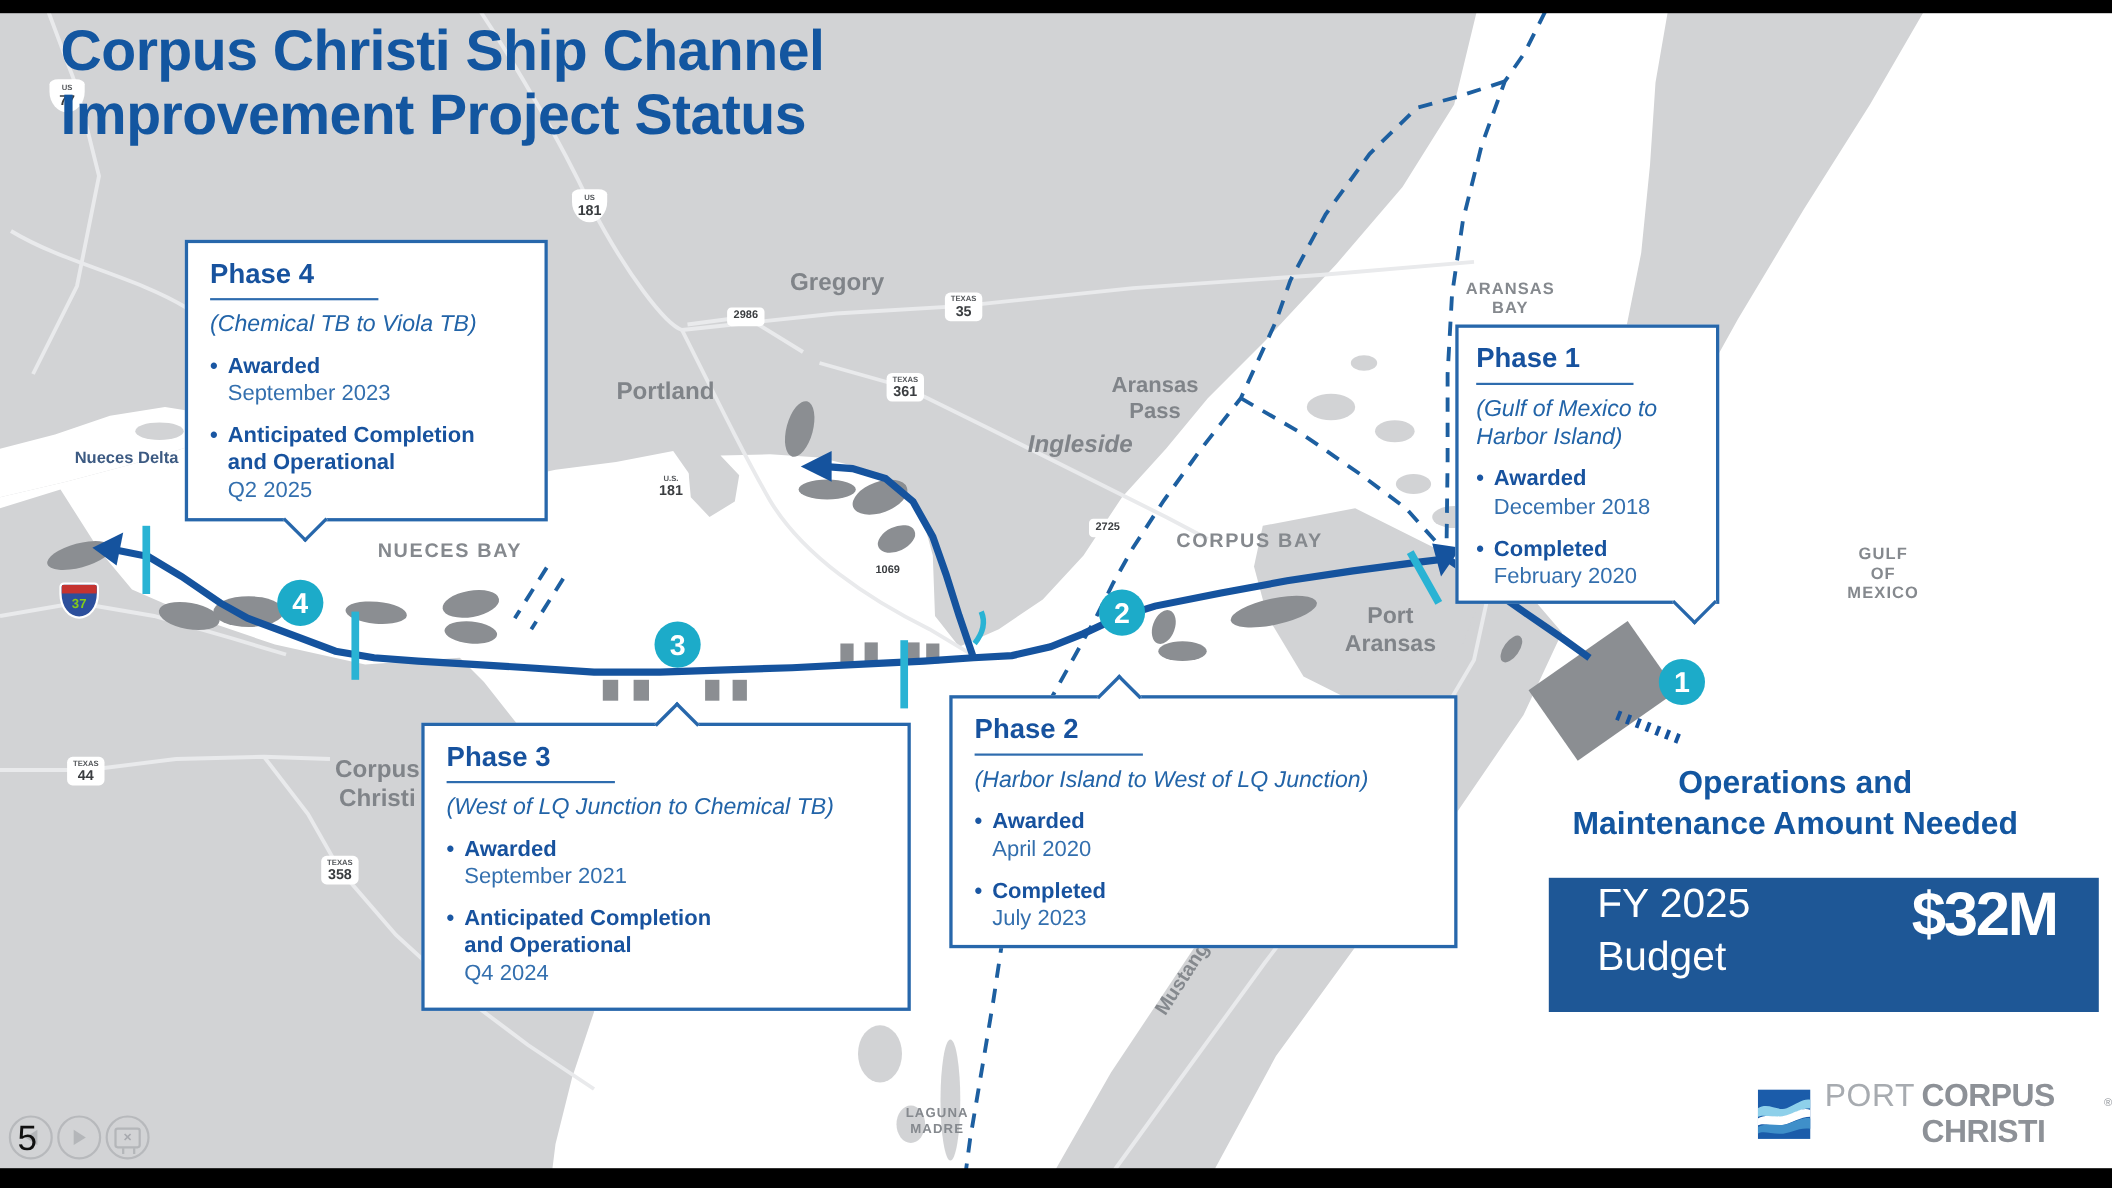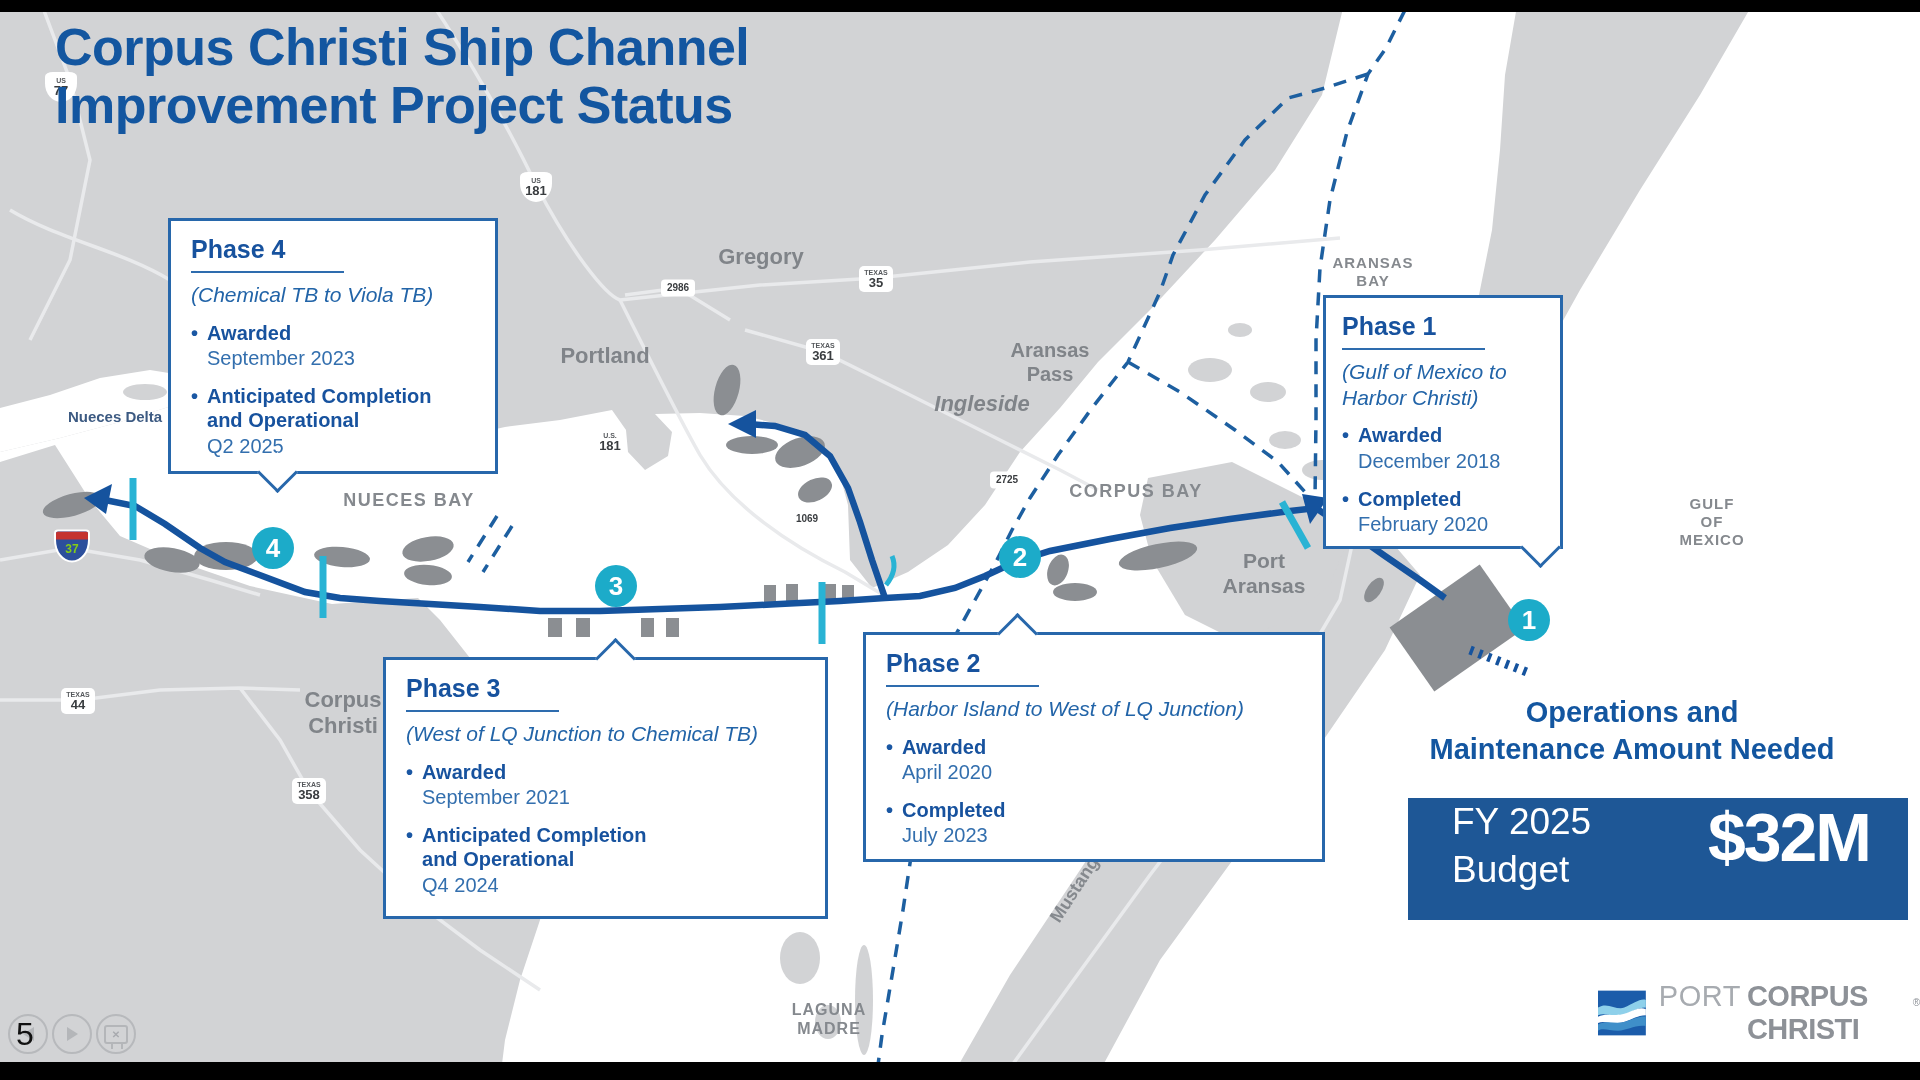--- a/index.html
+++ b/index.html
@@ -60,21 +60,21 @@
     border-right:3px solid #2767ab;border-bottom:3px solid #2767ab;}
   .ptr.up{top:-16px;transform:rotate(45deg);
     border-left:3px solid #2767ab;border-top:3px solid #2767ab;}
 
   
   .ops-heading{position:absolute;left:1352px;top:694px;width:560px;z-index:6;text-align:center;
     font-size:29px;font-weight:bold;color:#1356a0;line-height:1.28;white-space:pre-line;}
   .budget-box{position:absolute;left:1408px;top:798px;width:500px;height:122px;z-index:6;
     background:#1e5796;display:flex;align-items:flex-start;}
   .budget-label{margin-left:44px;font-size:37px;color:#fff;line-height:1.3;white-space:pre-line;}
-  .budget-value{margin-left:auto;margin-right:38px;font-size:68px;font-weight:bold;color:#fff;
+  .budget-value{margin-left:auto;margin-right:38px;font-size:56px;font-weight:bold;color:#fff;
     letter-spacing:-2px;}
 
   
   .logo{position:absolute;left:1598px;top:980px;z-index:6;display:flex;align-items:center;gap:13px;}
   .logo-text{display:flex;align-items:baseline;}
   .logo-port{font-size:29px;font-weight:300;color:#a7abb0;letter-spacing:0.5px;}
   .logo-name{font-size:29px;font-weight:800;color:#8d9197;letter-spacing:-0.5px;margin-left:6px;}
   .logo-reg{font-size:10px;color:#8d9197;margin-left:2px;}
 
   
@@ -225,21 +225,21 @@
   <div class="mlabel bay" style="left:1136px;top:492px;">CORPUS BAY</div>
   <div class="mlabel town" style="left:343px;top:713px;">Corpus
 Christi</div>
   <div class="mlabel town" style="left:1264px;top:573px;font-size:21px;">Port
 Aransas</div>
   <div class="mlabel small-bay" style="left:1373px;top:272px;">ARANSAS
 BAY</div>
   <div class="mlabel small-bay" style="left:1712px;top:522px;">GULF
 OF
 MEXICO</div>
-  <div class="mlabel small-bay" style="left:829px;top:1019px;font-size:16px;">LAGUNA
+  <div class="mlabel small-bay" style="left:852px;top:1019px;font-size:12px;">LAGUNA
 MADRE</div>
   <div class="mlabel rot" style="left:1075px;top:890px;">Mustang</div>
 
   <div class="shield us" style="left:61px;top:87px;">
     <span class="sh-top">US</span>
     <span class="sh-num">77</span>
   </div>
   <div class="shield us" style="left:536px;top:187px;">
     <span class="sh-top">US</span>
     <span class="sh-num">181</span>
@@ -338,21 +338,21 @@
           <span class="blabel">Completed</span>
            <span class="bvalue">July 2023</span>
         </div>
     </div>
     <div class="ptr up" style="left:137px;"></div>
   </div>
 
   <div class="phase-box" style="left:1323px;top:295px;width:240px;height:254px;padding:14px 16px;">
     <span class="phase-title" style="padding-right:48px;">Phase 1</span>
     <div class="phase-sub">(Gulf of Mexico to
-Harbor Christi)</div>
+Harbor Island)</div>
     <div class="bullet">
       <div>
           <span class="blabel">Awarded</span>
            <span class="bvalue">December 2018</span>
         </div>
     </div>
     <div class="bullet">
       <div>
           <span class="blabel">Completed</span>
            <span class="bvalue">February 2020</span>

